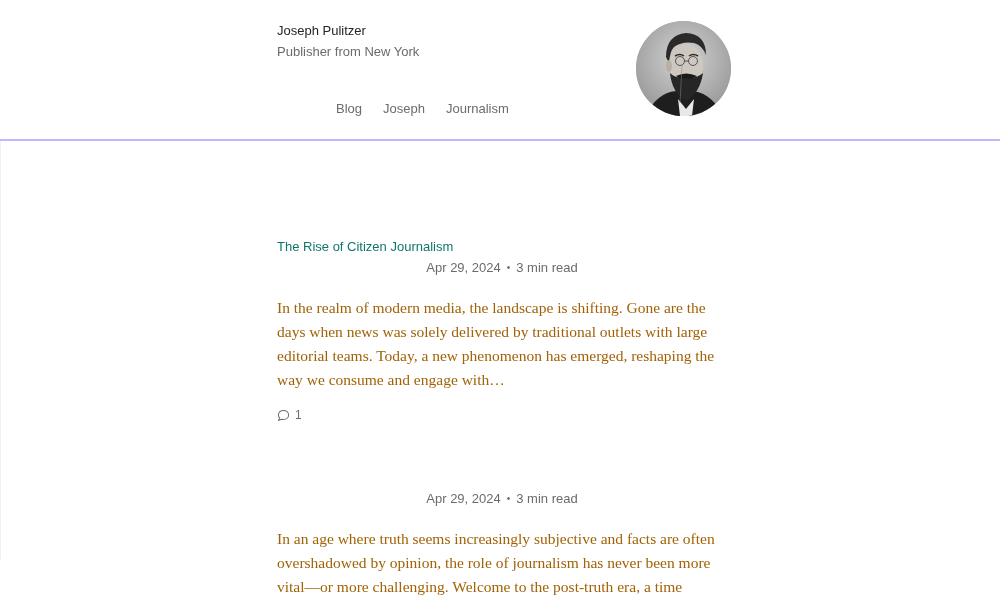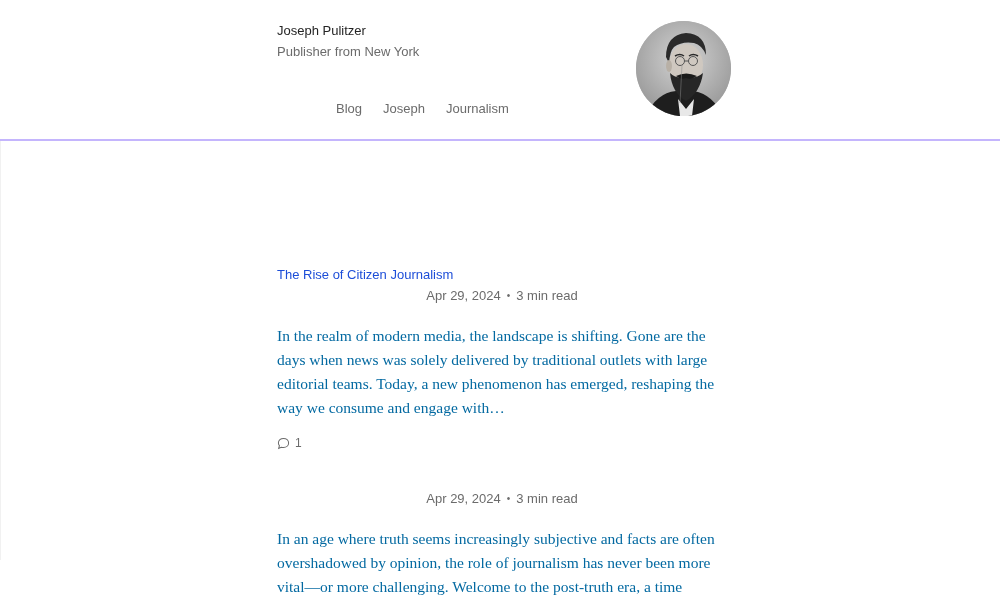--- a/index.html
+++ b/index.html
@@ -9,24 +9,24 @@
     .header { position: absolute; left: 0; top: 0; width: 1000px; height: 141px; border-bottom: 2px solid #c4b5fd; }
     .author-name { position: absolute; left: 277px; top: 23px; font-size: 13px; color: #242424; }
     .author-bio { position: absolute; left: 277px; top: 44px; font-size: 13px; color: #6b6b6b; }
     .nav { position: absolute; left: 288px; top: 101px; display: flex; gap: 4px; margin-left: 48px; }
     .nav a { font-size: 13px; color: #6b6b6b; text-decoration: none; margin-right: 17px; }
     .avatar { position: absolute; left: 636px; top: 21px; width: 95px; height: 95px; border-radius: 50%; overflow: hidden; background: #b5b5b5; }
 
     .left-rule { position: absolute; left: 0; top: 141px; width: 1px; height: 419px; background: #f1f1f1; }
 
     .post { position: absolute; left: 277px; width: 450px; }
-    .post-title { font-size: 13px; color: #1d4ed8; line-height: 16px; margin-top: 28px; }
+    .post-title { font-size: 13px; color: #0f766e; line-height: 16px; }
     .post-meta { margin-top: 5px; font-size: 13px; color: #6b6b6b; line-height: 16px; text-align: center; }
     .post-meta .dot { margin: 0 6px; font-size: 10px; position: relative; top: -1px; }
-    .post-excerpt { margin-top: 19px; font-family: "Liberation Serif", "DejaVu Serif", serif; font-size: 15.5px; line-height: 24px; color: #0369a1; width: 450px; }
+    .post-excerpt { margin-top: 19px; font-family: "Liberation Serif", "DejaVu Serif", serif; font-size: 15.5px; line-height: 24px; color: #a16207; width: 450px; }
     .post-actions { margin-top: 16px; display: flex; align-items: center; gap: 5px; color: #6b6b6b; font-size: 12px; }
     .post-actions svg { display: block; }
   </style>
 </head>
 <body>
 
 <div class="header">
   <div class="author-name">Joseph Pulitzer</div>
   <div class="author-bio">Publisher from New York</div>
   <nav class="nav">

